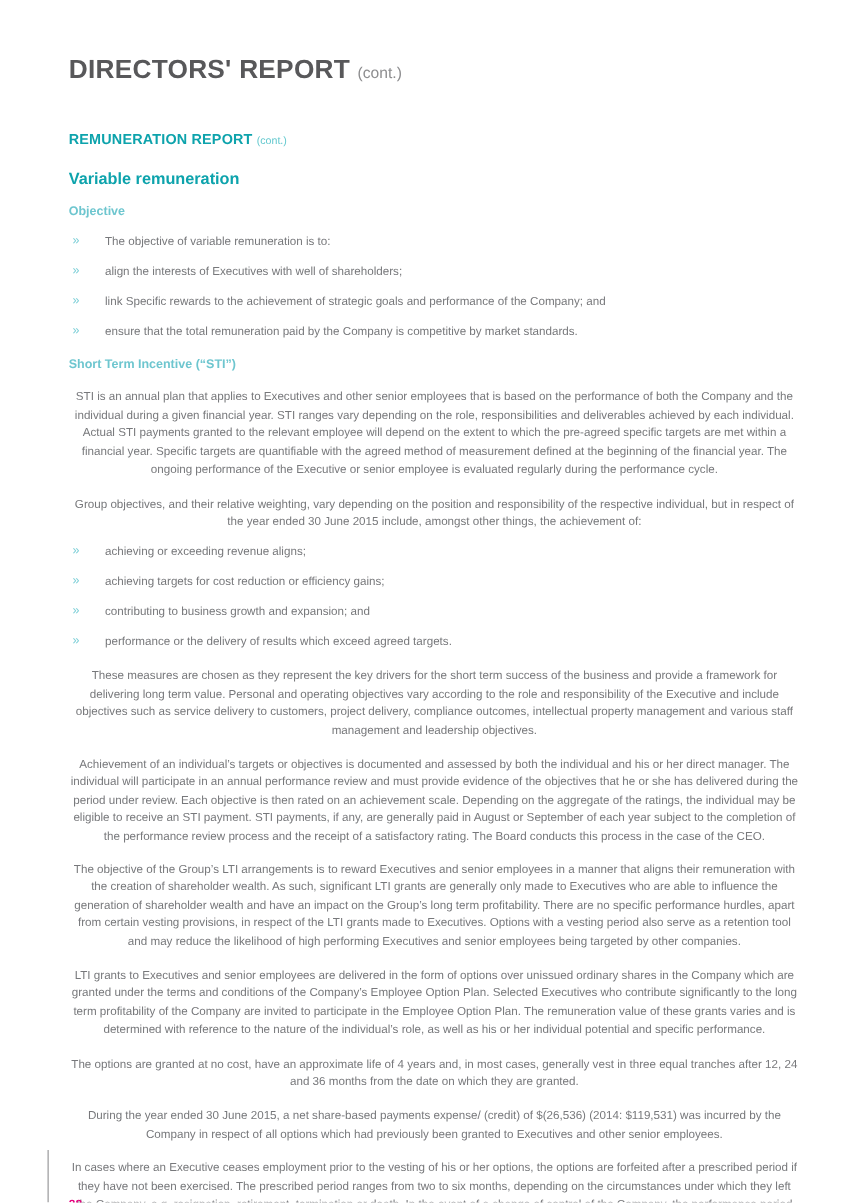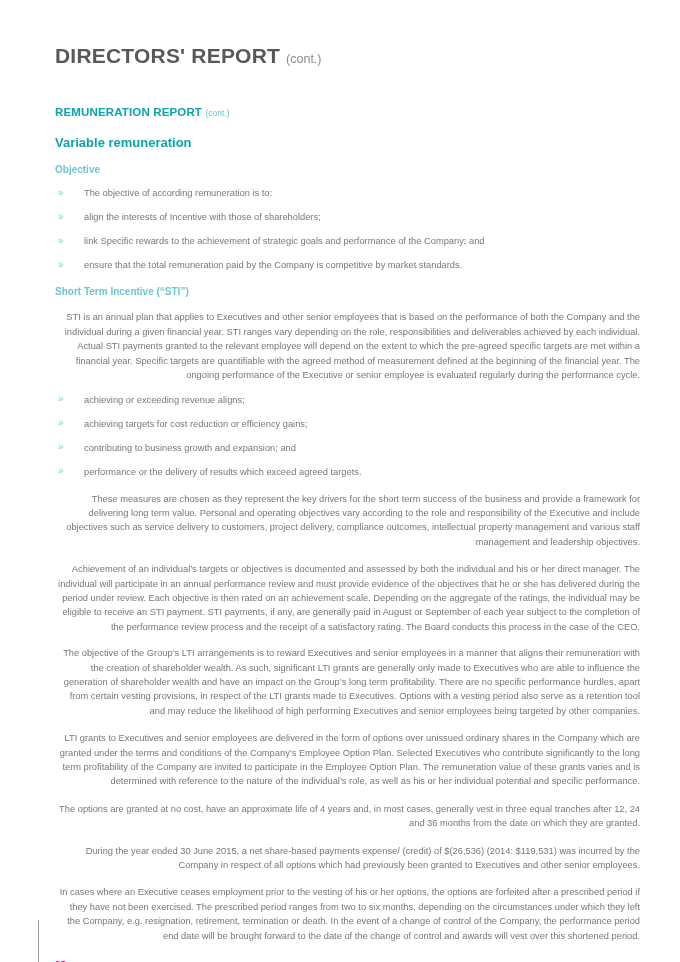--- a/index.html
+++ b/index.html
@@ -76,21 +76,21 @@
     margin: 14px 0 0 0;
     line-height: 1.2;
   }
 
   
   p.body {
     font-size: 9.3px;
     line-height: 14.4px;
     color: #77787b;
     margin: 13px 0 0 0;
-    text-align: right;
+    text-align: center;
   }
   p.body.tight { margin-top: 12px; }
 
   
   ul.bullets {
     list-style: none;
     margin: 10px 0 0 0;
     padding: 0;
   }
   ul.bullets li {
@@ -147,40 +147,41 @@
       <span class="cont">(cont.)</span>
     </h2>
 
     <h3 class="sub-title">Variable remuneration</h3>
 
     <h4 class="minor-title">Objective</h4>
 
     <ul class="bullets">
       <li>
         <span class="bullet-mark">»</span>
-        <span>The objective of according remuneration is to:</span>
-      </li>
-      <li>
-        <span class="bullet-mark">»</span>
-        <span>align the interests of Incentive with those of shareholders;</span>
+        <span>The objective of variable remuneration is to:</span>
+      </li>
+      <li>
+        <span class="bullet-mark">»</span>
+        <span>align the interests of Executives with well of shareholders;</span>
       </li>
       <li>
         <span class="bullet-mark">»</span>
         <span>link Specific rewards to the achievement of strategic goals and performance of the Company; and</span>
       </li>
       <li>
         <span class="bullet-mark">»</span>
         <span>ensure that the total remuneration paid by the Company is competitive by market standards.</span>
       </li>
     </ul>
 
     <h4 class="minor-title">Short Term Incentive (“STI”)</h4>
 
     <p class="body tight">STI is an annual plan that applies to Executives and other senior employees that is based on the performance of both the Company and the individual during a given financial year. STI ranges vary depending on the role, responsibilities and deliverables achieved by each individual. Actual STI payments granted to the relevant employee will depend on the extent to which the pre-agreed specific targets are met within a financial year. Specific targets are quantifiable with the agreed method of measurement defined at the beginning of the financial year. The ongoing performance of the Executive or senior employee is evaluated regularly during the performance cycle.</p>
 
+    <p class="body">Group objectives, and their relative weighting, vary depending on the position and responsibility of the respective individual, but in respect of the year ended 30 June 2015 include, amongst other things, the achievement of:</p>
 
     <ul class="bullets">
       <li>
         <span class="bullet-mark">»</span>
         <span>achieving or exceeding revenue aligns;</span>
       </li>
       <li>
         <span class="bullet-mark">»</span>
         <span>achieving targets for cost reduction or efficiency gains;</span>
       </li>

